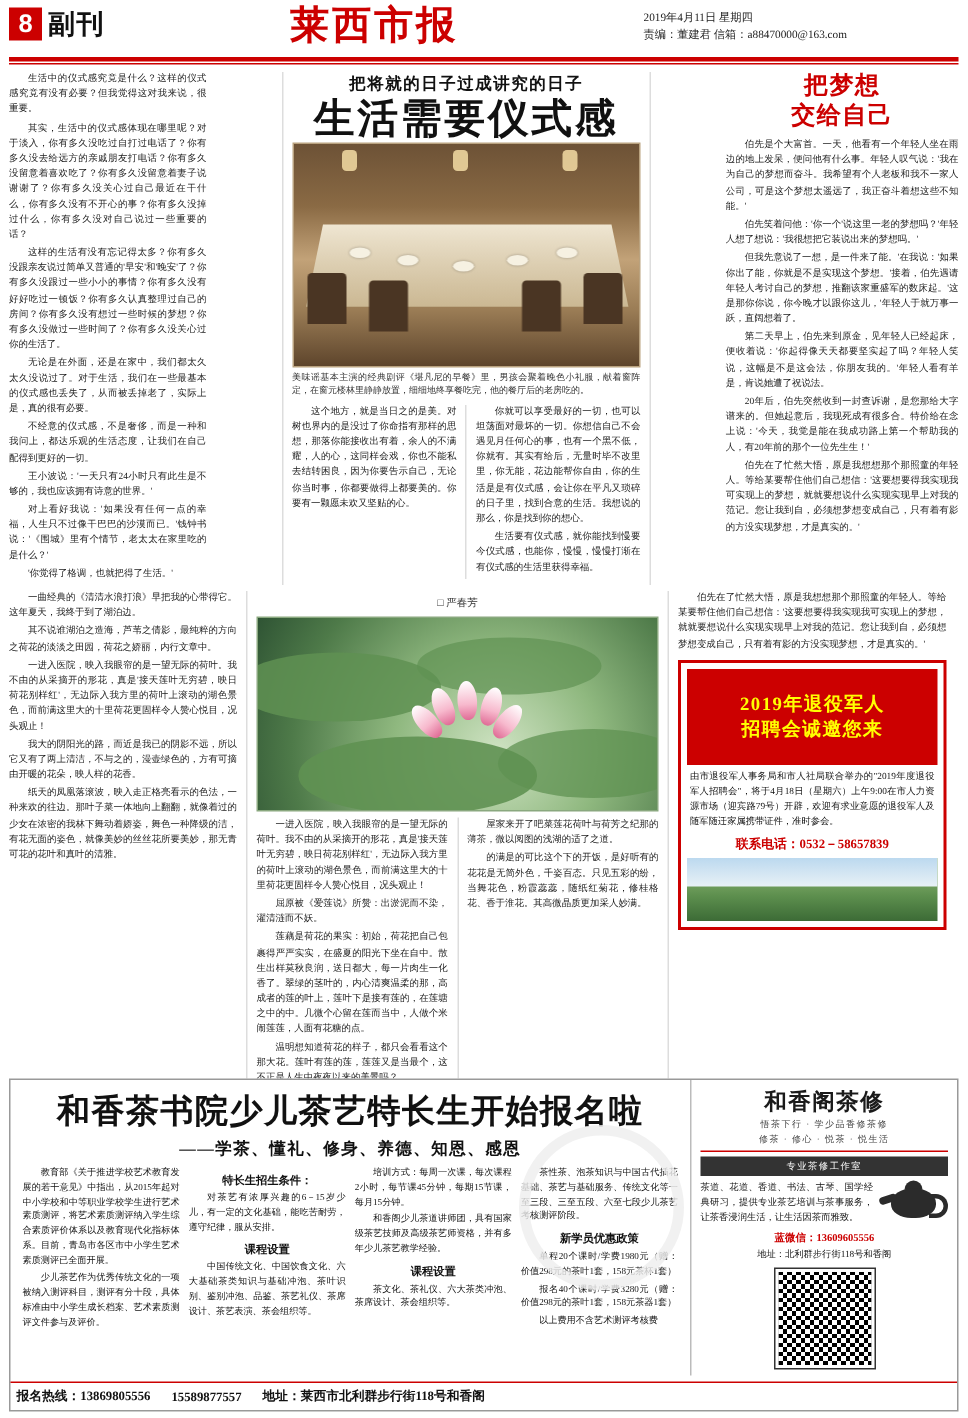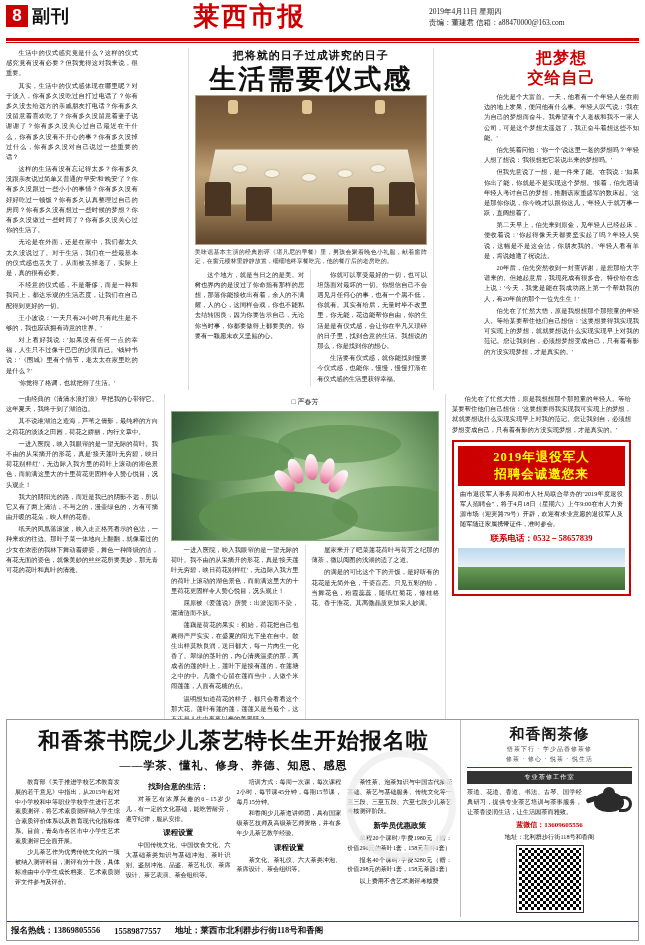--- a/index.html
+++ b/index.html
@@ -42,21 +42,21 @@
 
   
   .sec2-wrap{display:flex;padding:4px 6px 0 6px;box-sizing:border-box;}
   .sec2-head{text-align:center;font-size:25px;font-weight:bold;letter-spacing:3px;margin:2px 0 0 0;}
   .lotus{width:100%;height:130px;background:radial-gradient(circle at 60% 70%,#cfe3c3 0%,#8fb87f 38%,#4e7a49 75%,#2f5434 100%);position:relative;overflow:hidden;border:1px solid #8aa87f;box-sizing:border-box;}
   .lotus .leaf{position:absolute;border-radius:50%;background:#5f9152;opacity:.85;}
   .lotus .petal{position:absolute;width:13px;height:26px;background:linear-gradient(180deg,#fff 0%,#f7b9cd 60%,#e06c96 100%);border-radius:50% 50% 45% 45%;}
 
   
   .promo{border:2px solid #c00;box-sizing:border-box;padding:4px;}
-  .promo-title{background:#c00;color:#ff0;text-align:center;font-weight:bold;font-size:12.5px;letter-spacing:1px;padding:3px 0;}
+  .promo-title{background:#c00;color:#ff0;text-align:center;font-weight:bold;font-size:12.5px;letter-spacing:1px;padding:15px 0;}
   .promo-body{font-size:6.2px;line-height:1.6;color:#111;padding:3px 2px;text-align:justify;}
   .promo-tel{text-align:center;font-weight:bold;font-size:8.5px;color:#c00;margin-top:2px;}
   .promo-img{height:42px;margin-top:3px;background:linear-gradient(180deg,#9fc27f,#5d8f4e 60%,#3c6b36);position:relative;overflow:hidden;}
   .promo-img .sky{position:absolute;top:0;left:0;right:0;height:45%;background:linear-gradient(180deg,#bcd9ef,#e8f1f6);}
 
   
   .bottom{position:absolute;left:6px;right:6px;bottom:4px;border:1px solid #999;box-sizing:border-box;background:#fff;}
   .bot-inner{display:flex;}
   .bot-left{flex:1;padding:6px 8px;box-sizing:border-box;position:relative;}
   .bot-right{width:178px;border-left:1px solid #bbb;padding:5px 6px;box-sizing:border-box;}
@@ -234,21 +234,21 @@
       <div class="bot-left">
         <div class="wm"></div>
         <div class="ad-title">和香茶书院少儿茶艺特长生开始报名啦</div>
         <div class="ad-sub">——学茶、懂礼、修身、养德、知恩、感恩</div>
         <div class="ad-cols">
           <div class="ad-col">
             <p>教育部《关于推进学校艺术教育发展的若干意见》中指出，从2015年起对中小学校和中等职业学校学生进行艺术素质测评，将艺术素质测评纳入学生综合素质评价体系以及教育现代化指标体系。目前，青岛市各区市中小学生艺术素质测评已全面开展。</p>
             <p>少儿茶艺作为优秀传统文化的一项被纳入测评科目，测评有分十段，具体标准由中小学生成长档案、艺术素质测评文件参与及评价。</p>
           </div>
           <div class="ad-col">
-            <div class="ad-sec-h">找到合意的生活：</div>
+            <div class="ad-sec-h">特长生招生条件：</div>
             <p>对茶艺有浓厚兴趣的6－15岁少儿，有一定的文化基础，能吃苦耐劳，遵守纪律，服从安排。</p>
             <div class="ad-sec-h">课程设置</div>
             <p>中国传统文化、中国饮食文化、六大基础茶类知识与基础冲泡、茶叶识别、鉴别冲泡、品鉴、茶艺礼仪、茶席设计、茶艺表演、茶会组织等。</p>
           </div>
           <div class="ad-col">
             <p>培训方式：每周一次课，每次课程2小时，每节课45分钟，每期15节课，每月15分钟。</p>
             <p>和香阁少儿茶道讲师团，具有国家级茶艺技师及高级茶艺师资格，并有多年少儿茶艺教学经验。</p>
             <div class="ad-sec-h">课程设置</div>
             <p>茶文化、茶礼仪、六大茶类冲泡、茶席设计、茶会组织等。</p>
           </div>

